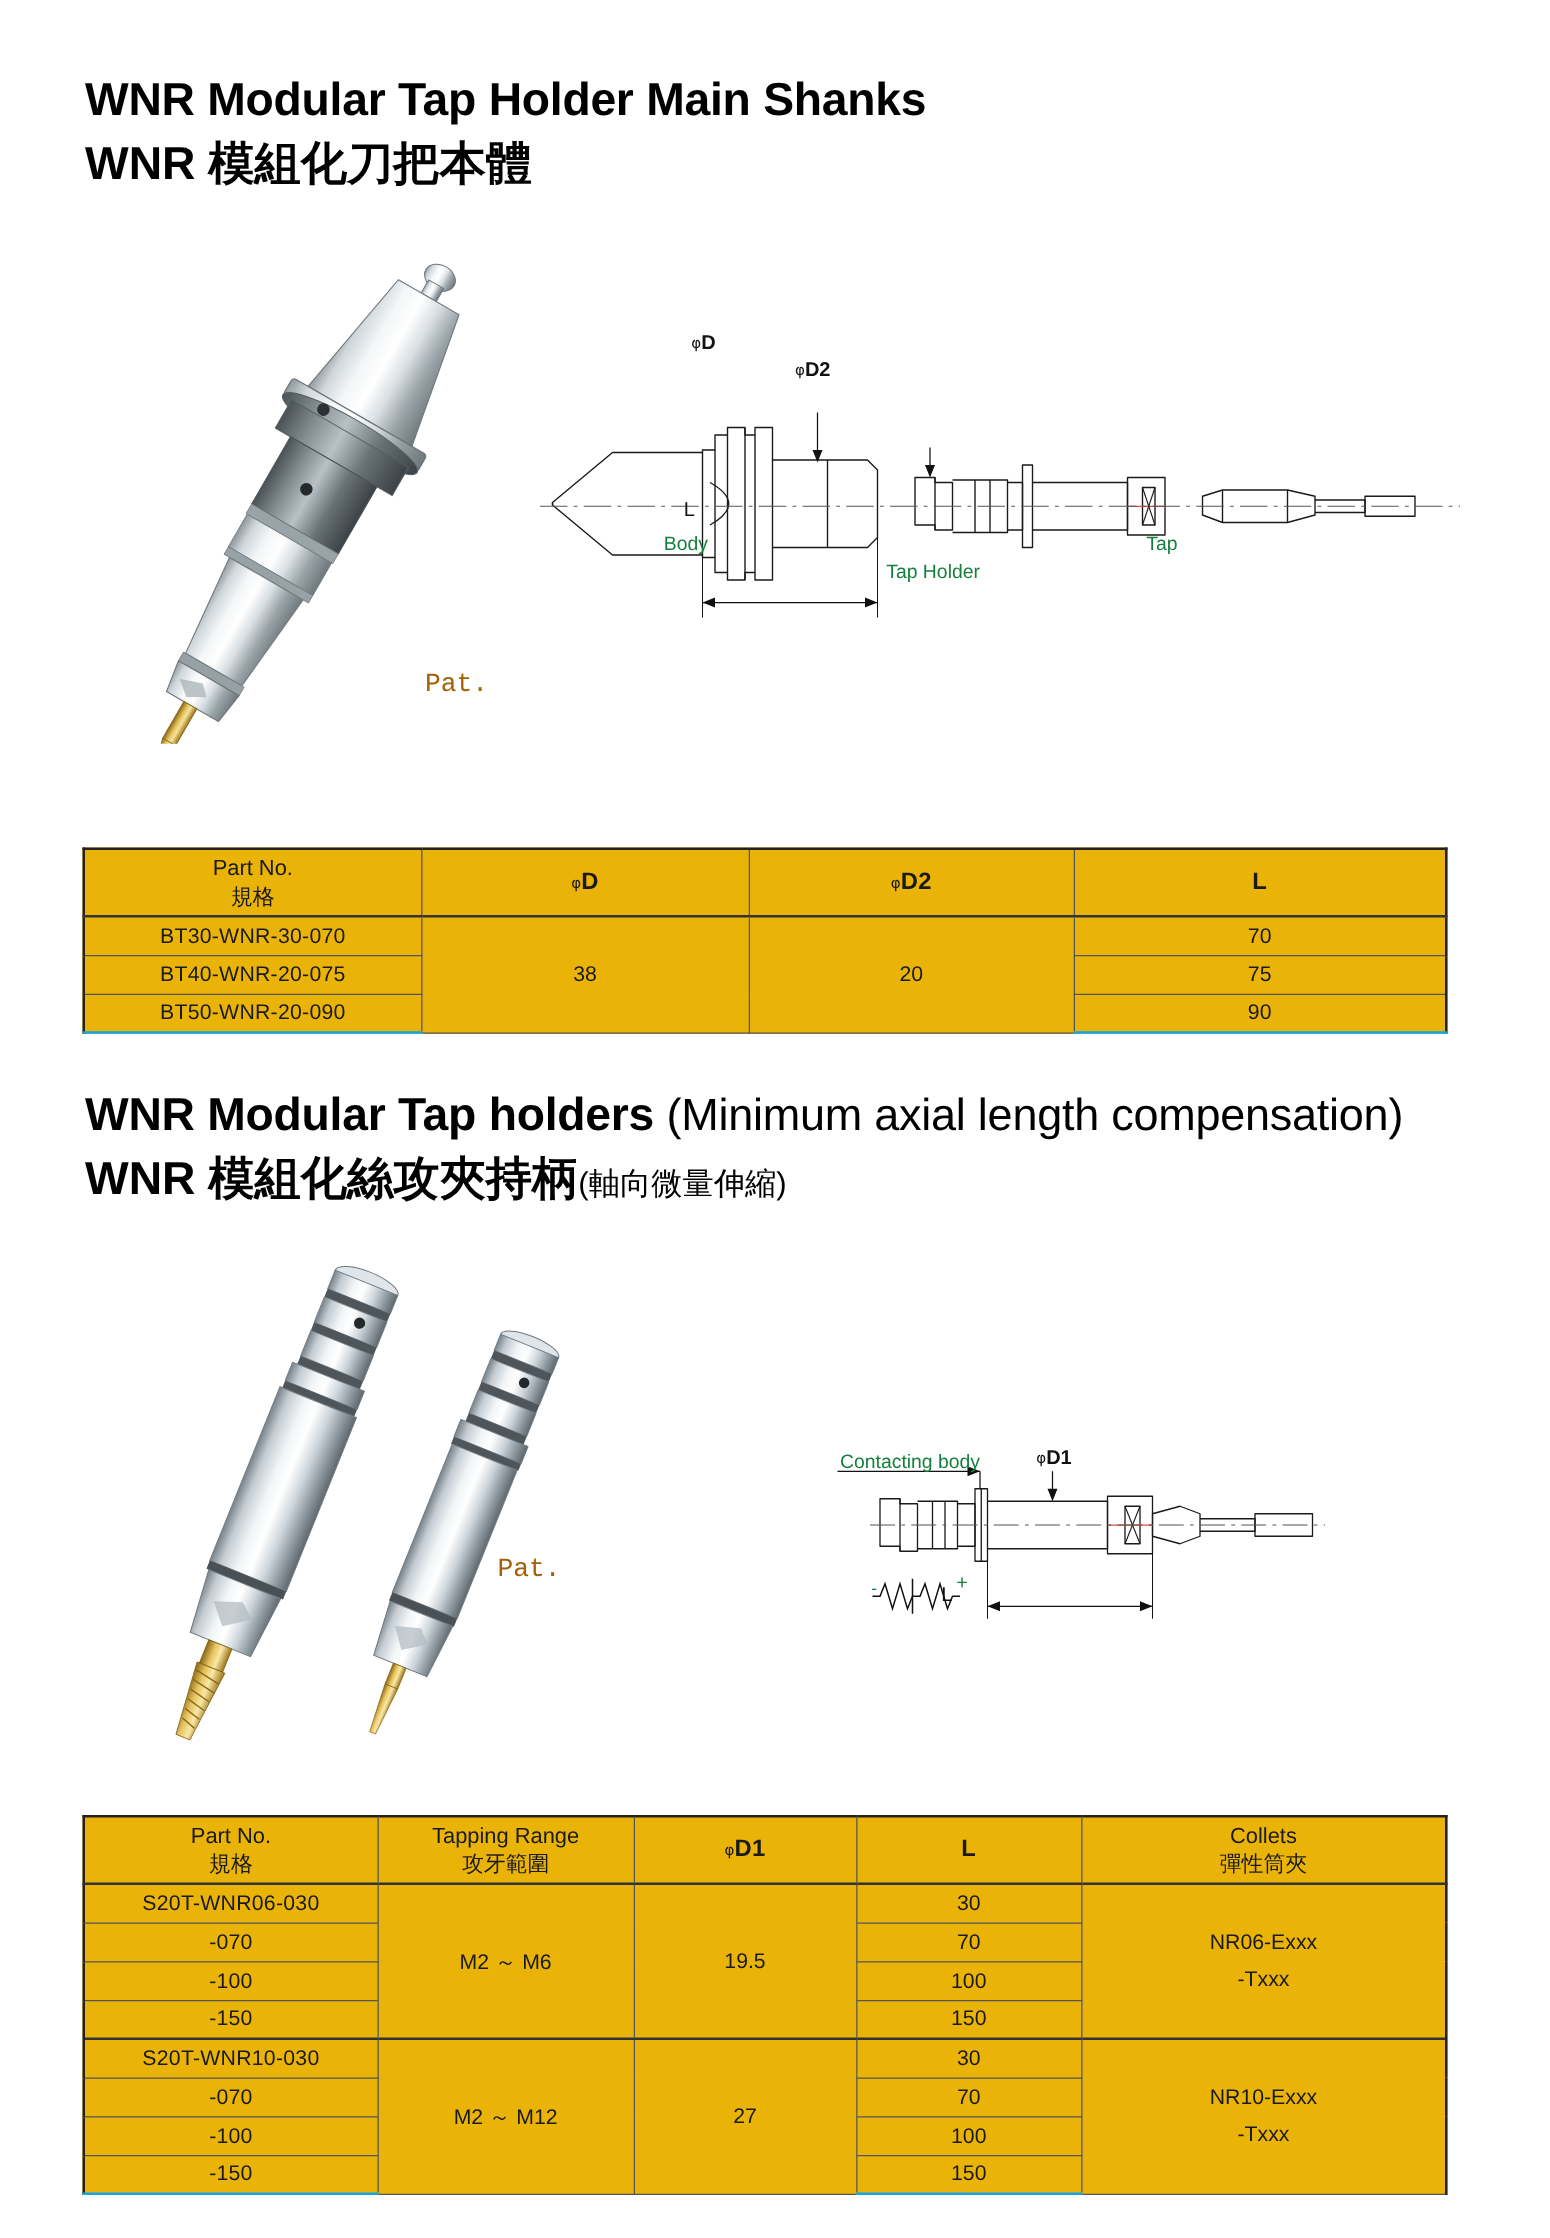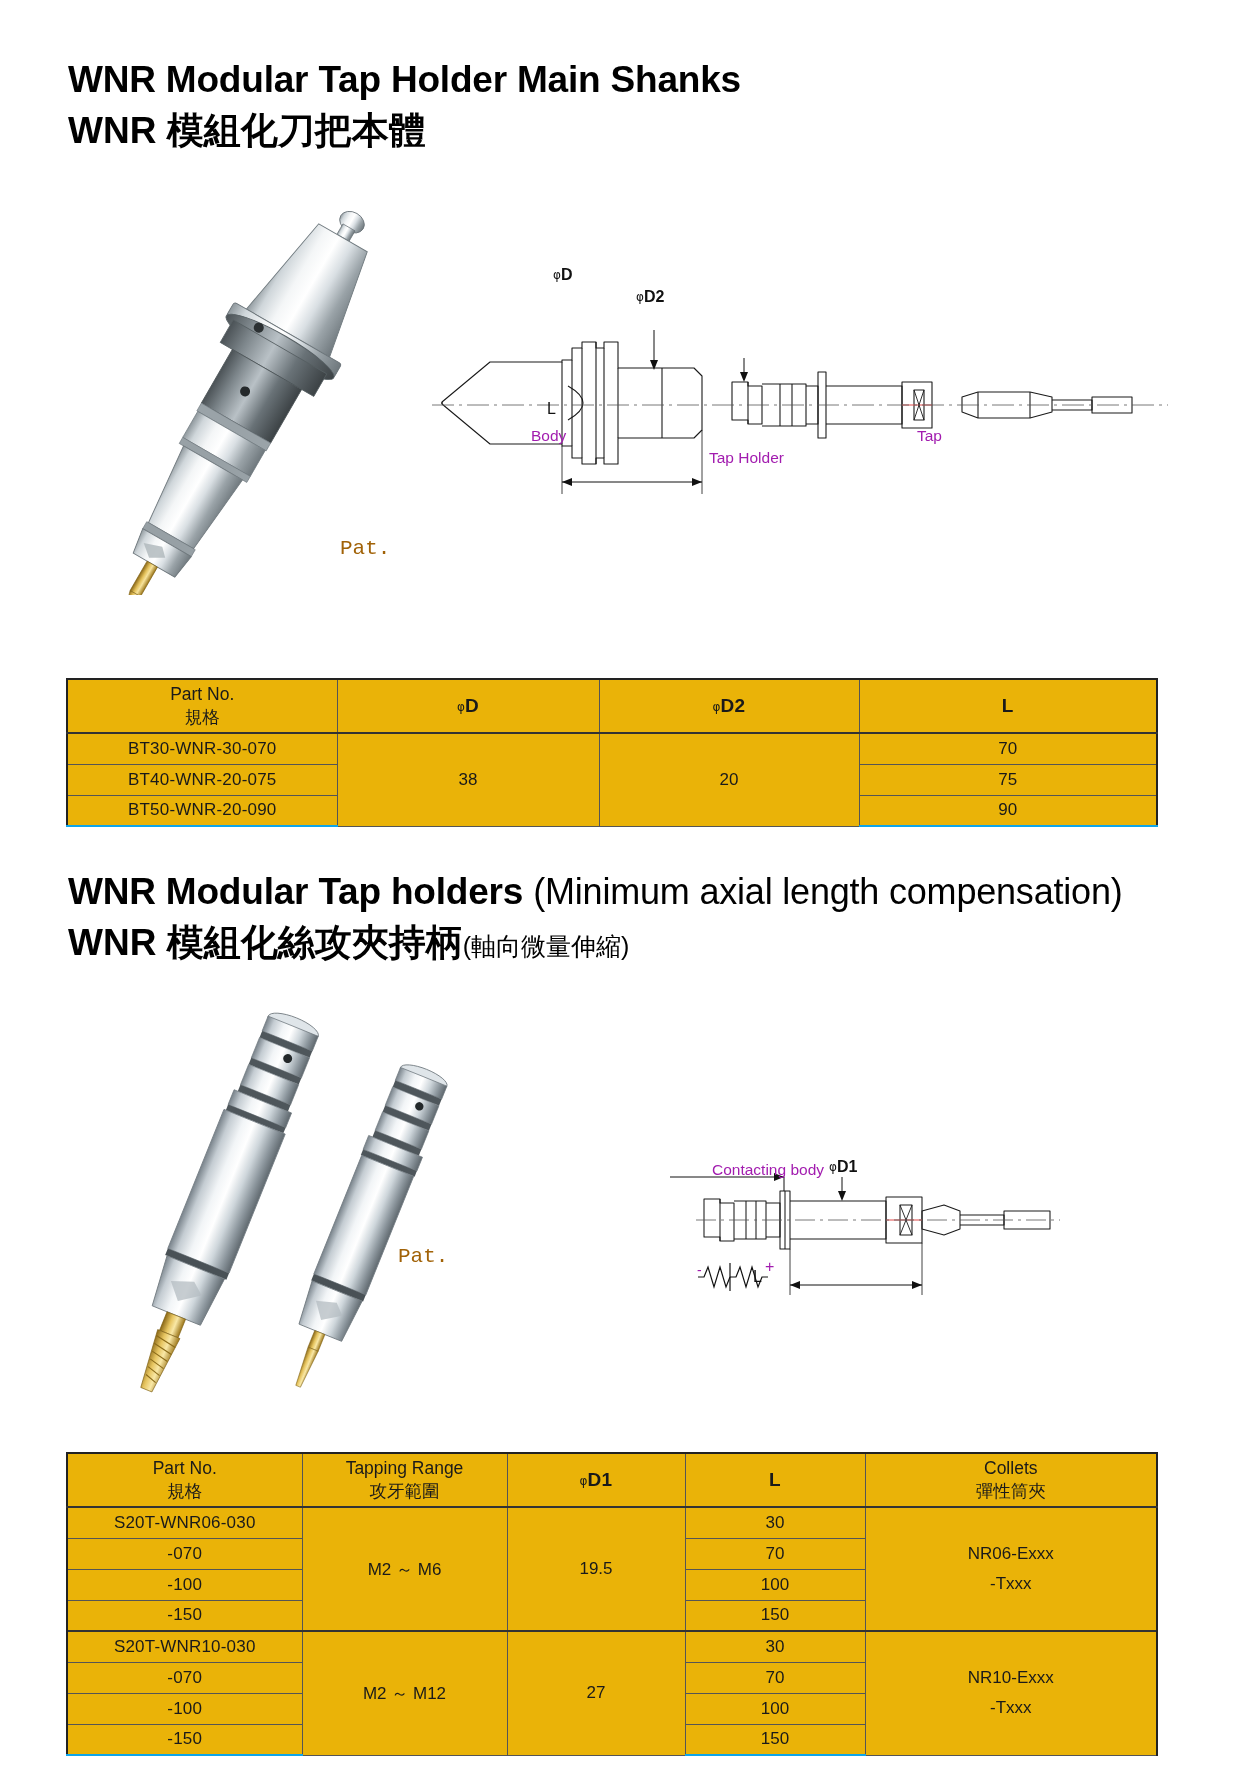--- a/index.html
+++ b/index.html
@@ -75,21 +75,21 @@
   table.spec .grp-top { border-top: 2px solid #333; }
   .phi { font-size: 12px; vertical-align: 1px; font-family: "DejaVu Sans", sans-serif; }
   .dim { font-size: 19px; font-weight: bold; letter-spacing: 0.3px; }
   .pn { font-size: 17.5px; letter-spacing: 0.2px; }
   .right-pn { text-align: right; padding-right: 78px; }
 
   
   .dwg-label {
     position: absolute;
     font-size: 15.5px;
-    color: #a21caf;
+    color: #15803d;
     white-space: nowrap;
   }
   .dwg-dim {
     position: absolute;
     font-size: 16px;
     color: #111;
     white-space: nowrap;
   }
   .pat {
     position: absolute;
@@ -399,21 +399,21 @@
       <path d="M262,130 L252,126 L252,134 Z" fill="#111"></path>
 
       <g stroke="#111" stroke-width="1.2" fill="none">
         <path d="M38,122 L44,122 L48,112 L54,132 L60,112 L66,132 L70,122"></path>
         <path d="M70,122 L76,122 L80,112 L86,132 L92,112 L98,132 L102,122 L108,122"></path>
         <path d="M70,108 L70,136"></path>
       </g>
     </svg>
   </div>
 
-  <div class="dwg-label" style="left:672px; top:1161px;margin-left:40px;">Contacting body</div>
+  <div class="dwg-label" style="left:672px; top:1161px;">Contacting body</div>
   <div class="dwg-dim" style="left:829px; top:1158px;">
     <span class="phi">φ</span><b>D1</b>
   </div>
   <div class="dwg-dim" style="left:753px; top:1268px;">L</div>
   <div class="dwg-label" style="left:697px; top:1262px; font-size:14px;">-</div>
   <div class="dwg-label" style="left:765px; top:1258px; font-size:16px;">+</div>
 
   <table class="spec" style="left:66px; top:1452px; width:1090px;">
     <colgroup>
       <col style="width:235px">

